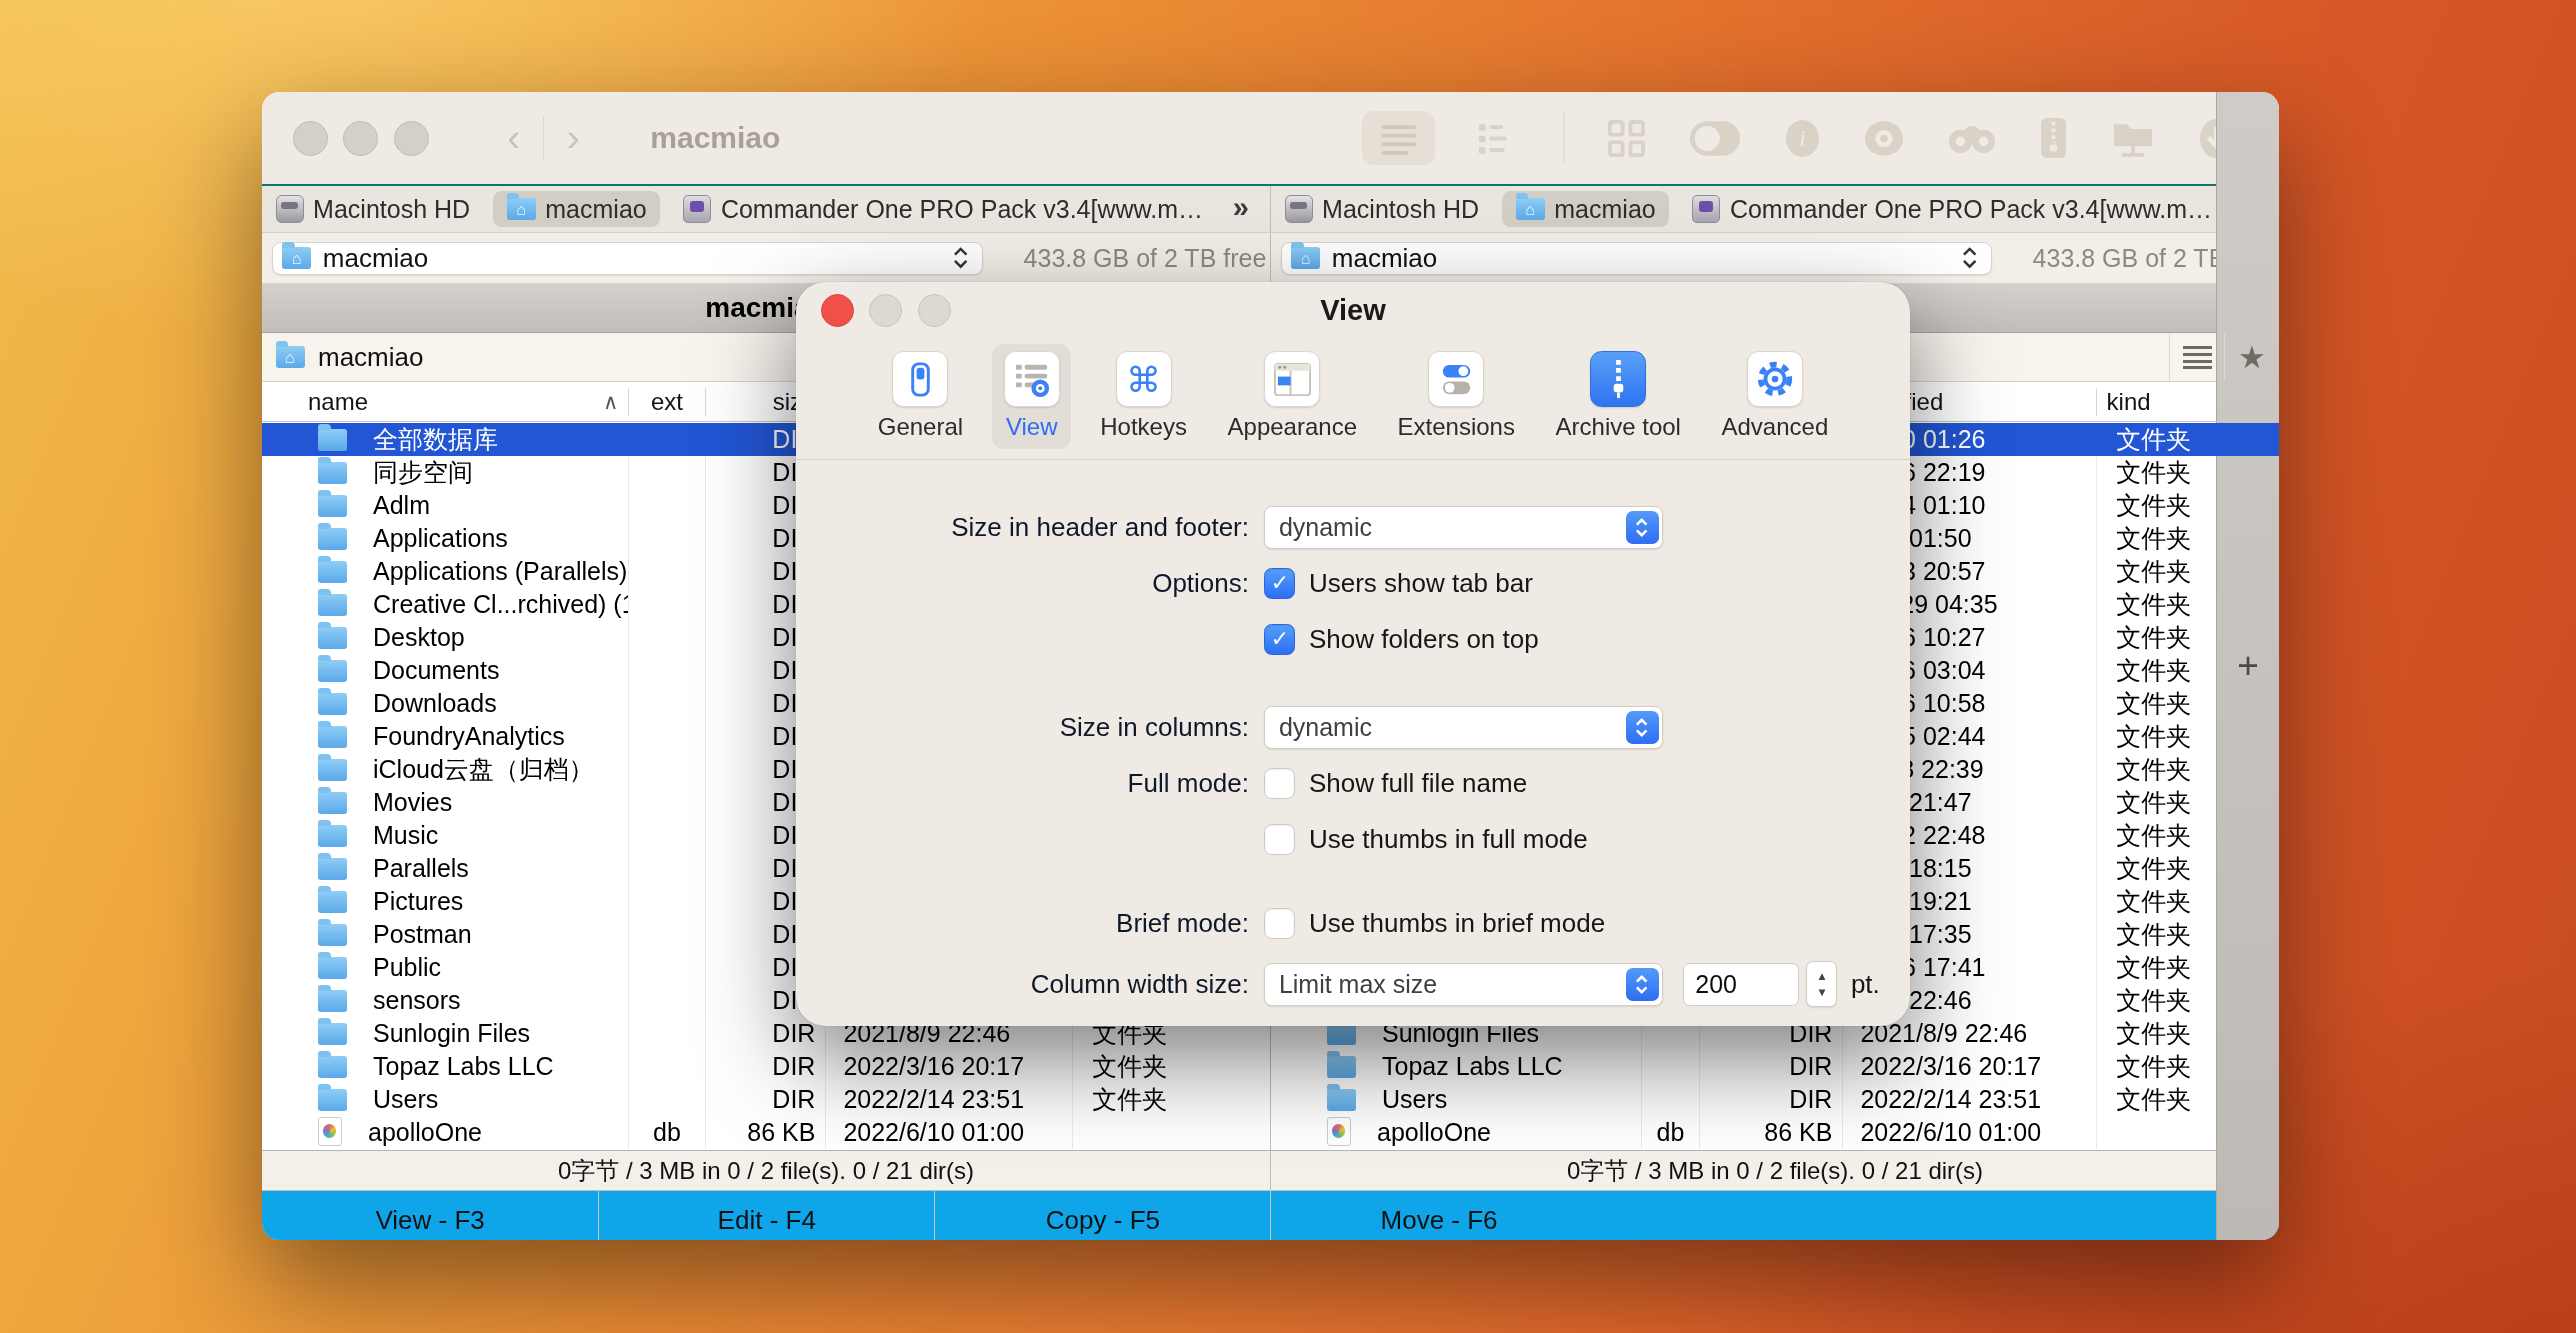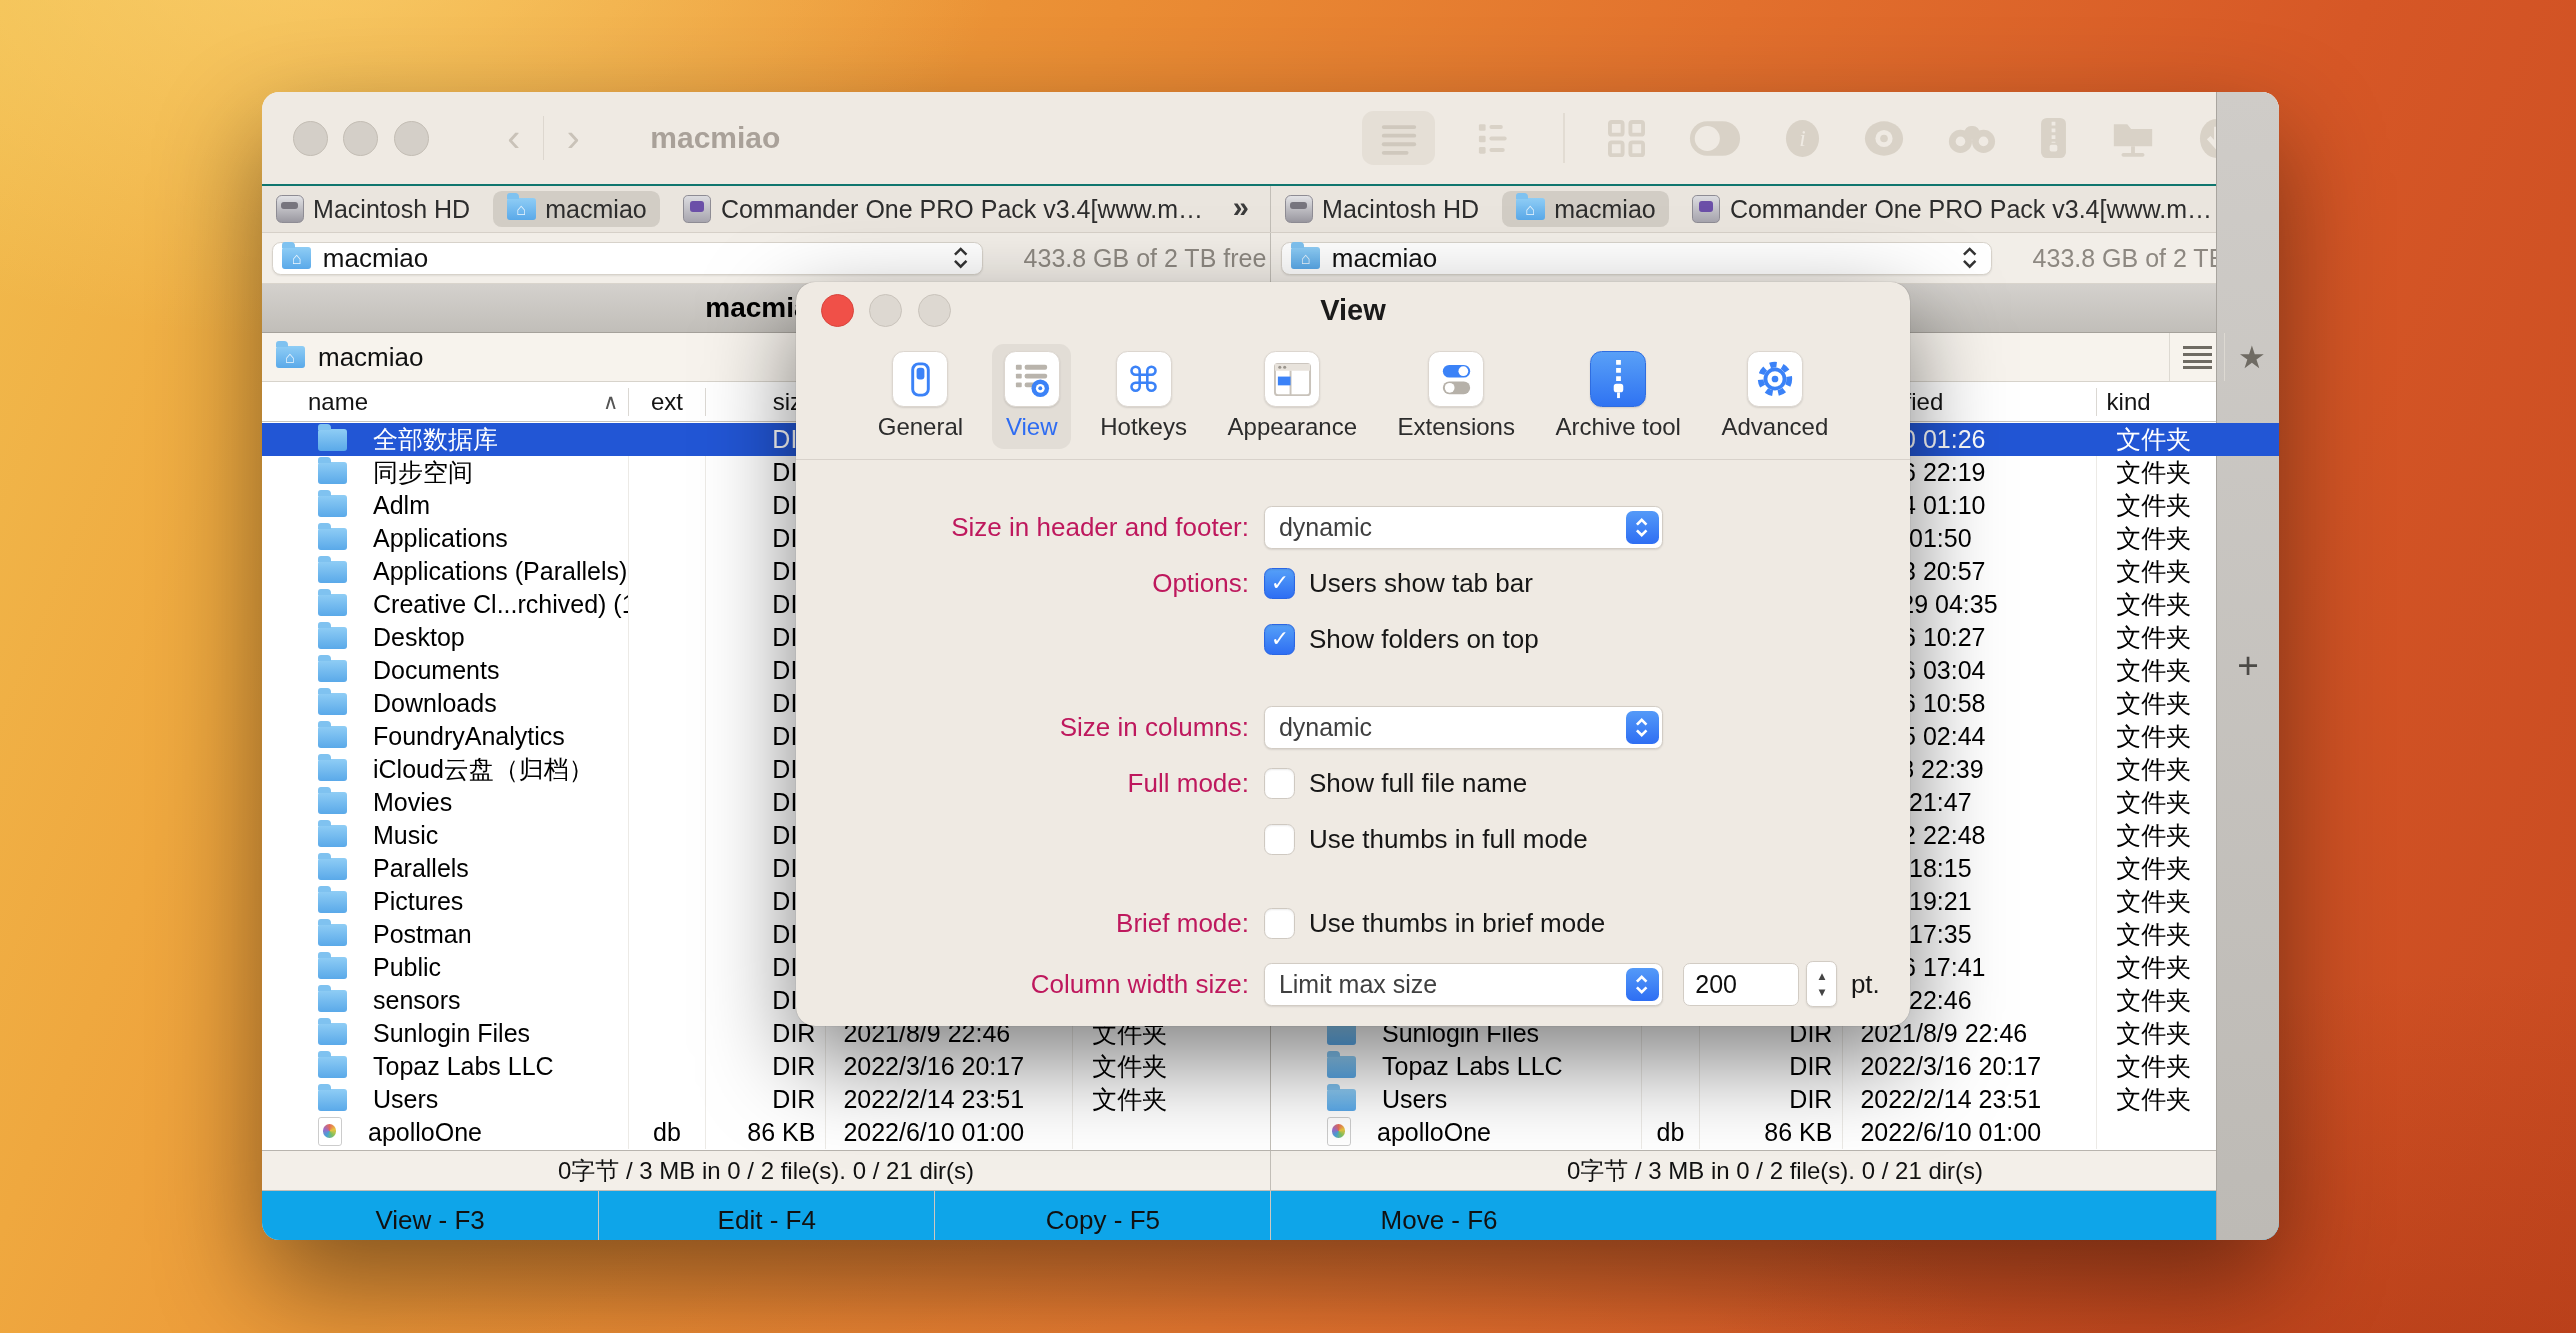--- a/index.html
+++ b/index.html
@@ -84,39 +84,39 @@
   .frow .kind{padding-left:19.3px;border-left:1px solid #eceae6;}
   .frow.selected{background:#2256d5;color:#fff;}
   .frow.selected .c{border-color:#2256d5;}
   
   .statusbar{height:39px;background:#f3efe9;border-top:1px solid #b8b4ae;display:flex;}
   .statusbar .half{justify-content:center;font-size:24px;color:#111;}
   .fnbar{height:58px;background:#0ea5e9;border-top:1px solid #c2beb7;display:grid;grid-template-columns:repeat(6,1fr);}
   .fnbtn{display:flex;align-items:center;justify-content:center;font-size:26px;color:#111;border-left:1px solid #cdc8c1;}
   .fnbtn:first-child{border-left:none;}
   
-  .dialog{position:absolute;left:796px;top:282px;width:1114px;height:744px;background:#efeae3;border-radius:19px;
+  .dialog{position:absolute;left:796px;top:282px;width:1114px;height:744px;background:#efeae3;border-radius:29px;
     box-shadow:0 34px 92px rgba(0,0,0,.5), 0 0 1px rgba(0,0,0,.4);z-index:10;}
   .dlg-titlebar{height:56px;display:flex;align-items:center;position:relative;}
   .dlg-lights{display:flex;gap:15.4px;margin-left:25px;}
   .dlg-light{width:31px;height:31px;border-radius:50%;}
   .dlg-light.close{background:#f05048;border:1px solid #d8443c;}
   .dlg-light.dim{background:#ddd8d1;border:1px solid #c9c3bb;}
   .dlg-title{position:absolute;left:0;right:0;text-align:center;font-size:29px;font-weight:bold;color:#1a1a1a;}
   .dlg-tabs{display:flex;justify-content:center;gap:17.4px;padding:5.8px 0 9.6px 0;border-bottom:1px solid #d8d2cb;}
   .dtab{display:flex;flex-direction:column;align-items:center;gap:5.8px;padding:7.7px 11.6px;border-radius:11.6px;font-size:24px;color:#2c2c2c;}
   .dtab.sel{background:#e2ddd6;color:#2e6cf2;}
   .dcard{width:54px;height:54px;background:#fff;border:1px solid #dcd6cf;border-radius:11.6px;box-shadow:0 1px 1.9px rgba(0,0,0,.12);
     display:flex;align-items:center;justify-content:center;position:relative;}
   .dcard.blue{background:linear-gradient(#59a0f7,#2f73f2);border-color:#2f6de0;}
   .cmd{font-size:35px;color:#3b82f7;line-height:1;}
   
   .dlg-body{padding-top:46px;}
   .drow{display:flex;align-items:center;}
-  .dlabel{width:453px;text-align:right;padding-right:15.4px;font-size:26px;color:#be185d;flex:0 0 453px;}
+  .dlabel{width:453px;text-align:right;padding-right:15.4px;font-size:26px;color:#0f172a;flex:0 0 453px;}
   .select{width:397px;height:41px;background:#fff;border:1px solid #d2ccc4;border-radius:7.7px;display:flex;align-items:center;
      box-shadow:0 1px 1.9px rgba(0,0,0,.10);}
   .select .txt{font-size:25px;color:#404040;margin-left:13.5px;flex:1;}
   .cap{width:33px;height:33px;border-radius:6.8px;margin-right:3.9px;background:linear-gradient(#549af8,#2e6ef3);
      display:flex;align-items:center;justify-content:center;}
   .cb{width:29px;height:29px;border-radius:7.7px;background:#fff;border:1px solid #cfc9c1;display:flex;align-items:center;justify-content:center;
       box-shadow:inset 0 1px 1.9px rgba(0,0,0,.08);}
   .cb .tick{display:none;color:#fff;font-size:22px;font-weight:bold;line-height:1;}
   .cb.on{background:linear-gradient(#55a0f8,#2e6ef3);border-color:#2a66e4;}
   .cb.on .tick{display:block;}

